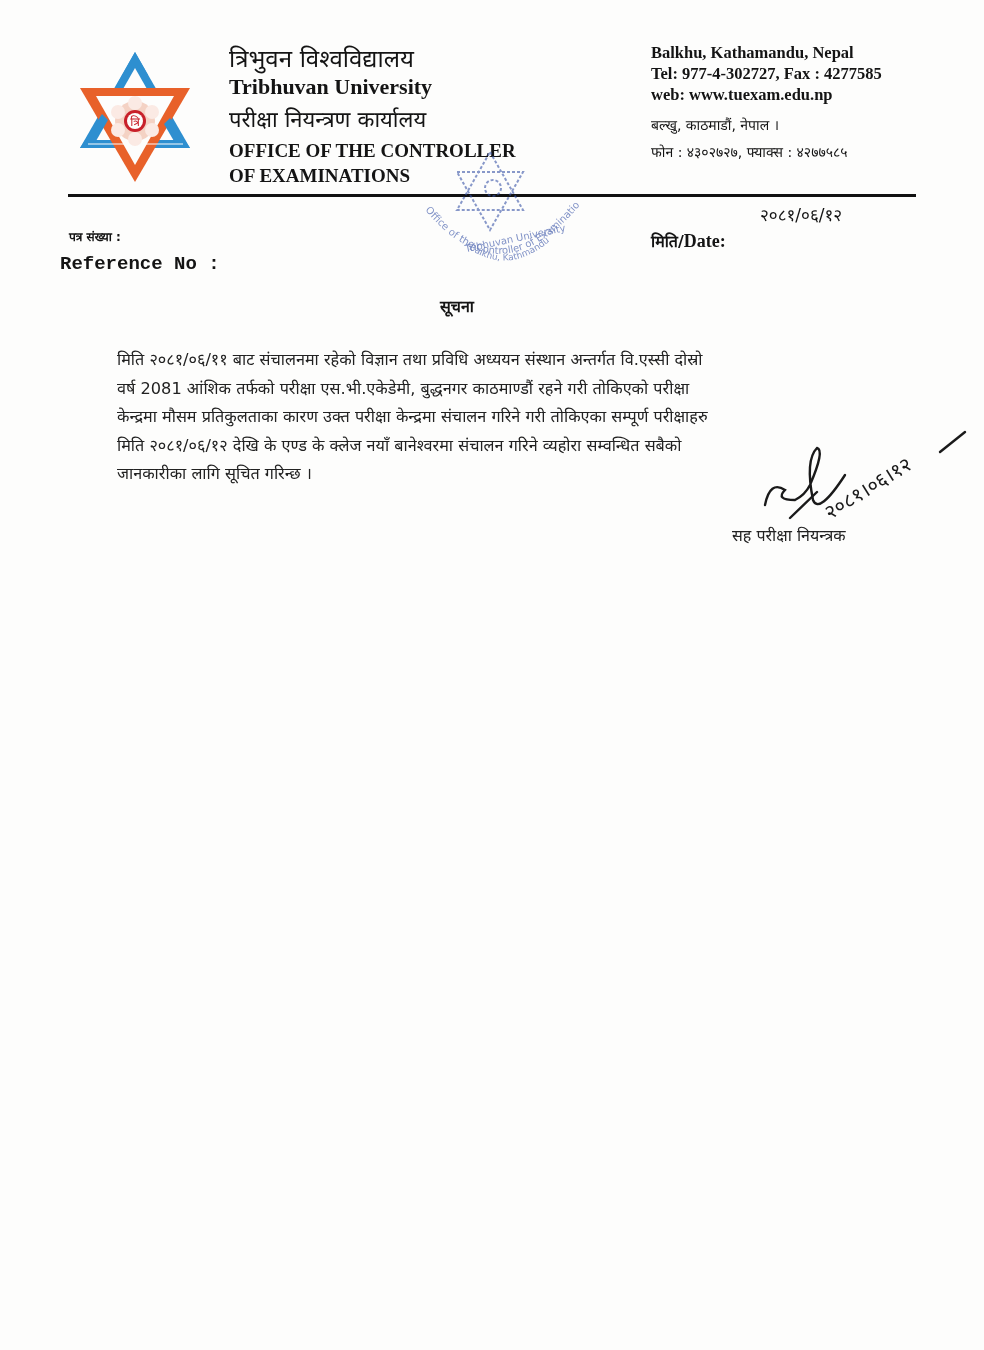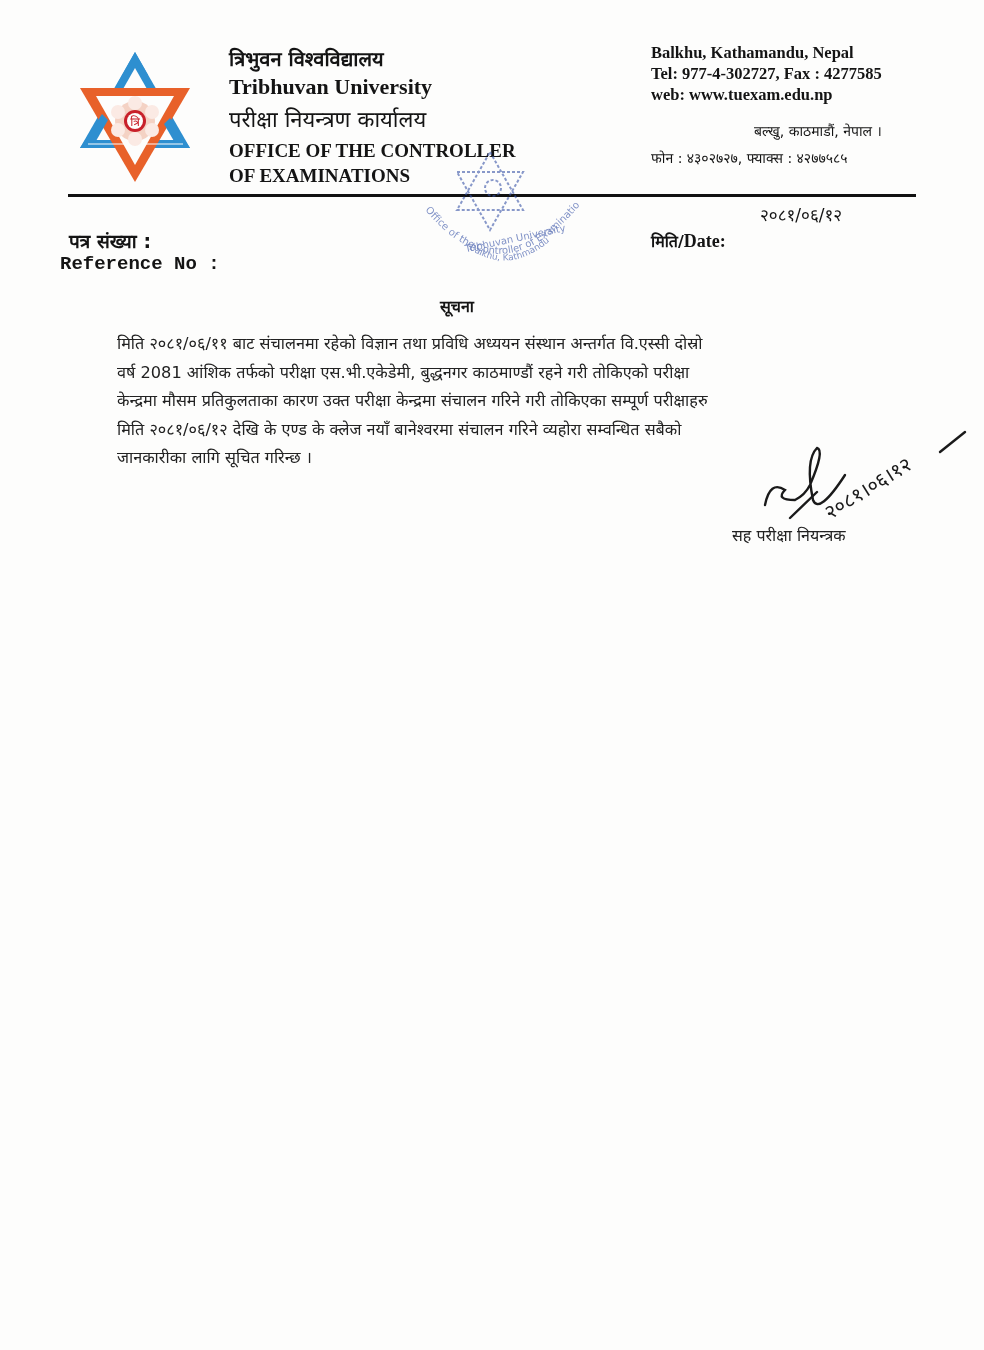--- a/index.html
+++ b/index.html
@@ -5,37 +5,37 @@
   html, body { margin:0; padding:0; }
   body {
     width:984px; height:1350px; position:relative; overflow:hidden;
     background:#fdfdfc;
     font-family:"DejaVu Serif", serif;
     color:#141414;
   }
   .abs { position:absolute; }
   .logo { left:78px; top:48px; width:115px; height:135px; }
   .head-left { left:229px; top:46px; }
-  .head-left .l1 { font-family:"DejaVu Sans", sans-serif; font-size:20px; font-weight:bold; line-height:26px; }
+  .head-left .l1 { font-family:"DejaVu Sans", sans-serif; font-size:24px; font-weight:normal; line-height:26px; }
   .head-left .l2 { font-family:"Liberation Serif", serif; font-size:22px; font-weight:bold; line-height:30px; }
   .head-left .l3 { font-family:"DejaVu Sans", sans-serif; font-size:22px; line-height:36px; margin-top:0; }
   .head-left .l4, .head-left .l5 { font-family:"Liberation Serif", serif; font-size:19px; font-weight:bold; line-height:25px; }
   .head-right { left:651px; top:42px; font-family:"Liberation Serif", serif; }
   .head-right .en { font-size:16.5px; line-height:21px; font-weight:bold; }
   .head-right .np { font-family:"DejaVu Sans", sans-serif; font-size:14px; line-height:27px; }
-  .head-right .np.first { margin-top:13px;text-align:right; }
+  .head-right .np.first { margin-top:7px; }
   .rule { left:68px; top:194px; width:848px; height:3px; background:#111; }
-  .ref-np { left:69px; top:228px; font-family:"DejaVu Sans", sans-serif; font-size:19px; font-weight:bold; }
+  .ref-np { left:69px; top:228px; font-family:"DejaVu Sans", sans-serif; font-size:12px; font-weight:bold; }
   .ref-en { left:60px; top:253px; font-family:Liberation Mono, monospace; font-size:19px; font-weight:bold; }
   .date-val { left:760px; top:203px; font-family:"DejaVu Sans", sans-serif; font-size:17px; }
   .date-label { left:651px; top:230px; font-family:"DejaVu Sans", sans-serif; font-size:16px; font-weight:bold; }
   .date-label .en { font-family:"Liberation Serif", serif; font-size:18px; }
   .title { left:440px; top:295px; font-family:"DejaVu Sans", sans-serif; font-size:16px; font-weight:bold; }
   .body-text {
-    left:117px; top:330px; width:760px;
+    left:117px; top:346px; width:760px;
     font-family:"DejaVu Sans", sans-serif; font-size:16.2px; line-height:28.6px;
     color:#222; text-align:justify; text-align-last:left;
   }
   .body-text p { margin:0; }
   .stamp { left:405px; top:150px; width:190px; height:135px; opacity:0.75; }
   .signature { left:755px; top:420px; width:220px; height:110px; }
   .signatory { left:732px; top:524px; font-family:"DejaVu Sans", sans-serif; font-size:16px; color:#222; }
 </style>
 </head>
 <body>

